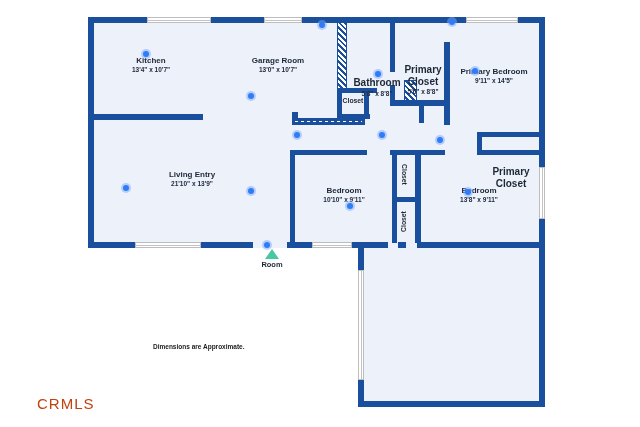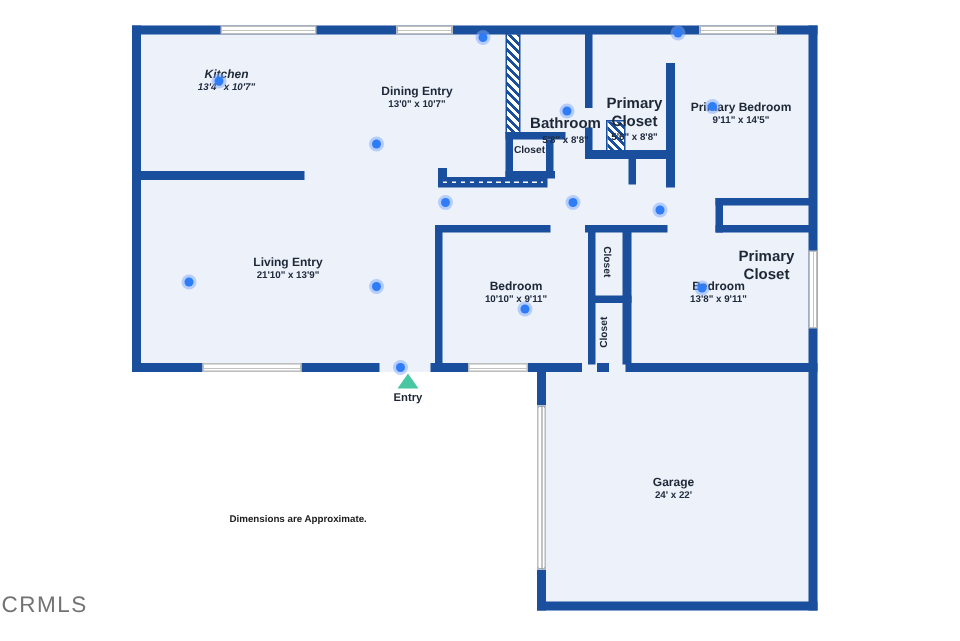--- a/index.html
+++ b/index.html
@@ -22,21 +22,21 @@
   .rdims{font-size:6.5px;font-weight:bold;margin-top:1px;color:#202b3d;}
   .closet-lbl{position:absolute;text-align:center;color:#1d2736;font-size:6.8px;font-weight:bold;}
   .rot90{transform:rotate(90deg);transform-origin:center;}
   .rot270{transform:rotate(-90deg);transform-origin:center;}
   .dot{position:absolute;width:6px;height:6px;border-radius:50%;background:#2e7cf6;
        box-shadow:0 0 0 2px rgba(125,170,255,.5);}
   .entry-tri{position:absolute;width:0;height:0;border-left:7px solid transparent;
        border-right:7px solid transparent;border-bottom:10px solid #49c7a3;}
   .entry-lbl{position:absolute;font-size:7.5px;font-weight:bold;color:#1d2736;text-align:center;}
   .note{position:absolute;font-size:6.5px;font-weight:bold;color:#1c1c1c;}
-  .watermark{position:absolute;font-size:15px;letter-spacing:1px;color:#737373;font-weight:500;}
+  .watermark{position:absolute;font-size:15px;letter-spacing:1px;color:#c2410c;font-weight:500;margin-left:36px;}
 </style>
 </head>
 <body>
 
 <div id="plan">
 
   <div class="floor" style="left:88px;top:17px;width:457px;height:231px;"></div>
   <div class="floor" style="left:358px;top:248px;width:187px;height:159px;"></div>
 
   <div class="wall" style="left:88px;top:17px;width:457px;height:6px;"></div>
@@ -83,26 +83,26 @@
   <div class="wall" style="left:390px;top:150px;width:55px;height:5px;"></div>
   <div class="wall" style="left:477px;top:150px;width:63px;height:5px;"></div>
   <div class="wall" style="left:290px;top:150px;width:5px;height:98px;"></div>
   <div class="wall" style="left:392px;top:150px;width:5px;height:93px;"></div>
   <div class="wall" style="left:415px;top:150px;width:6px;height:93px;"></div>
   <div class="wall" style="left:392px;top:197px;width:29px;height:5px;"></div>
 
   <div class="wall" style="left:477px;top:132px;width:63px;height:5px;"></div>
   <div class="wall" style="left:477px;top:132px;width:5px;height:23px;"></div>
 
-  <div class="room" style="left:111px;top:45px;width:80px;font-style:italic;">
+  <div class="room" style="left:111px;top:56px;width:80px;">
     <div class="rname">Kitchen</div>
     <div class="rdims">13'4" x 10'7"</div>
   </div>
   <div class="room" style="left:238px;top:56px;width:80px;">
-    <div class="rname">Dining Entry</div>
+    <div class="rname">Garage Room</div>
     <div class="rdims">13'0" x 10'7"</div>
   </div>
   <div class="room" style="left:347px;top:47px;width:60px;">
     <div class="rname sm">Bathroom</div>
     <div class="rdims">5'8" x 8'8"</div>
   </div>
   <div class="room" style="left:398px;top:34px;width:50px;">
     <div class="rname sm">Primary Closet</div>
     <div class="rdims">5'6" x 8'8"</div>
   </div>
@@ -118,42 +118,38 @@
     <div class="rdims">10'10" x 9'11"</div>
   </div>
   <div class="room" style="left:444px;top:186px;width:70px;">
     <div class="rname">Bedroom</div>
     <div class="rdims">13'8" x 9'11"</div>
   </div>
   <div class="room" style="left:152px;top:170px;width:80px;">
     <div class="rname">Living Entry</div>
     <div class="rdims">21'10" x 13'9"</div>
   </div>
-  <div class="room" style="left:414px;top:317px;width:70px;">
-    <div class="rname">Garage</div>
-    <div class="rdims">24' x 22'</div>
-  </div>
   <div class="closet-lbl" style="left:338px;top:97px;width:30px;">Closet</div>
   <div class="closet-lbl rot90" style="left:384px;top:171px;width:40px;">Closet</div>
   <div class="closet-lbl rot270" style="left:383px;top:218px;width:40px;">Closet</div>
 
   <div class="dot" style="left:143px;top:51px;"></div>
   <div class="dot" style="left:319px;top:22px;"></div>
   <div class="dot" style="left:248px;top:93px;"></div>
   <div class="dot" style="left:375px;top:71px;"></div>
   <div class="dot" style="left:449px;top:19px;"></div>
   <div class="dot" style="left:472px;top:68px;"></div>
   <div class="dot" style="left:437px;top:137px;"></div>
   <div class="dot" style="left:465px;top:189px;"></div>
   <div class="dot" style="left:347px;top:203px;"></div>
   <div class="dot" style="left:294px;top:132px;"></div>
   <div class="dot" style="left:379px;top:132px;"></div>
   <div class="dot" style="left:123px;top:185px;"></div>
   <div class="dot" style="left:248px;top:188px;"></div>
   <div class="dot" style="left:264px;top:242px;"></div>
 
   <div class="entry-tri" style="left:265px;top:249px;"></div>
-  <div class="entry-lbl" style="left:250px;top:260px;width:44px;">Entry</div>
+  <div class="entry-lbl" style="left:250px;top:260px;width:44px;">Room</div>
 
   <div class="note" style="left:153px;top:343px;">Dimensions are Approximate.</div>
   <div class="watermark" style="left:1px;top:395px;">CRMLS</div>
 
 </div>
 
 </body></html>

